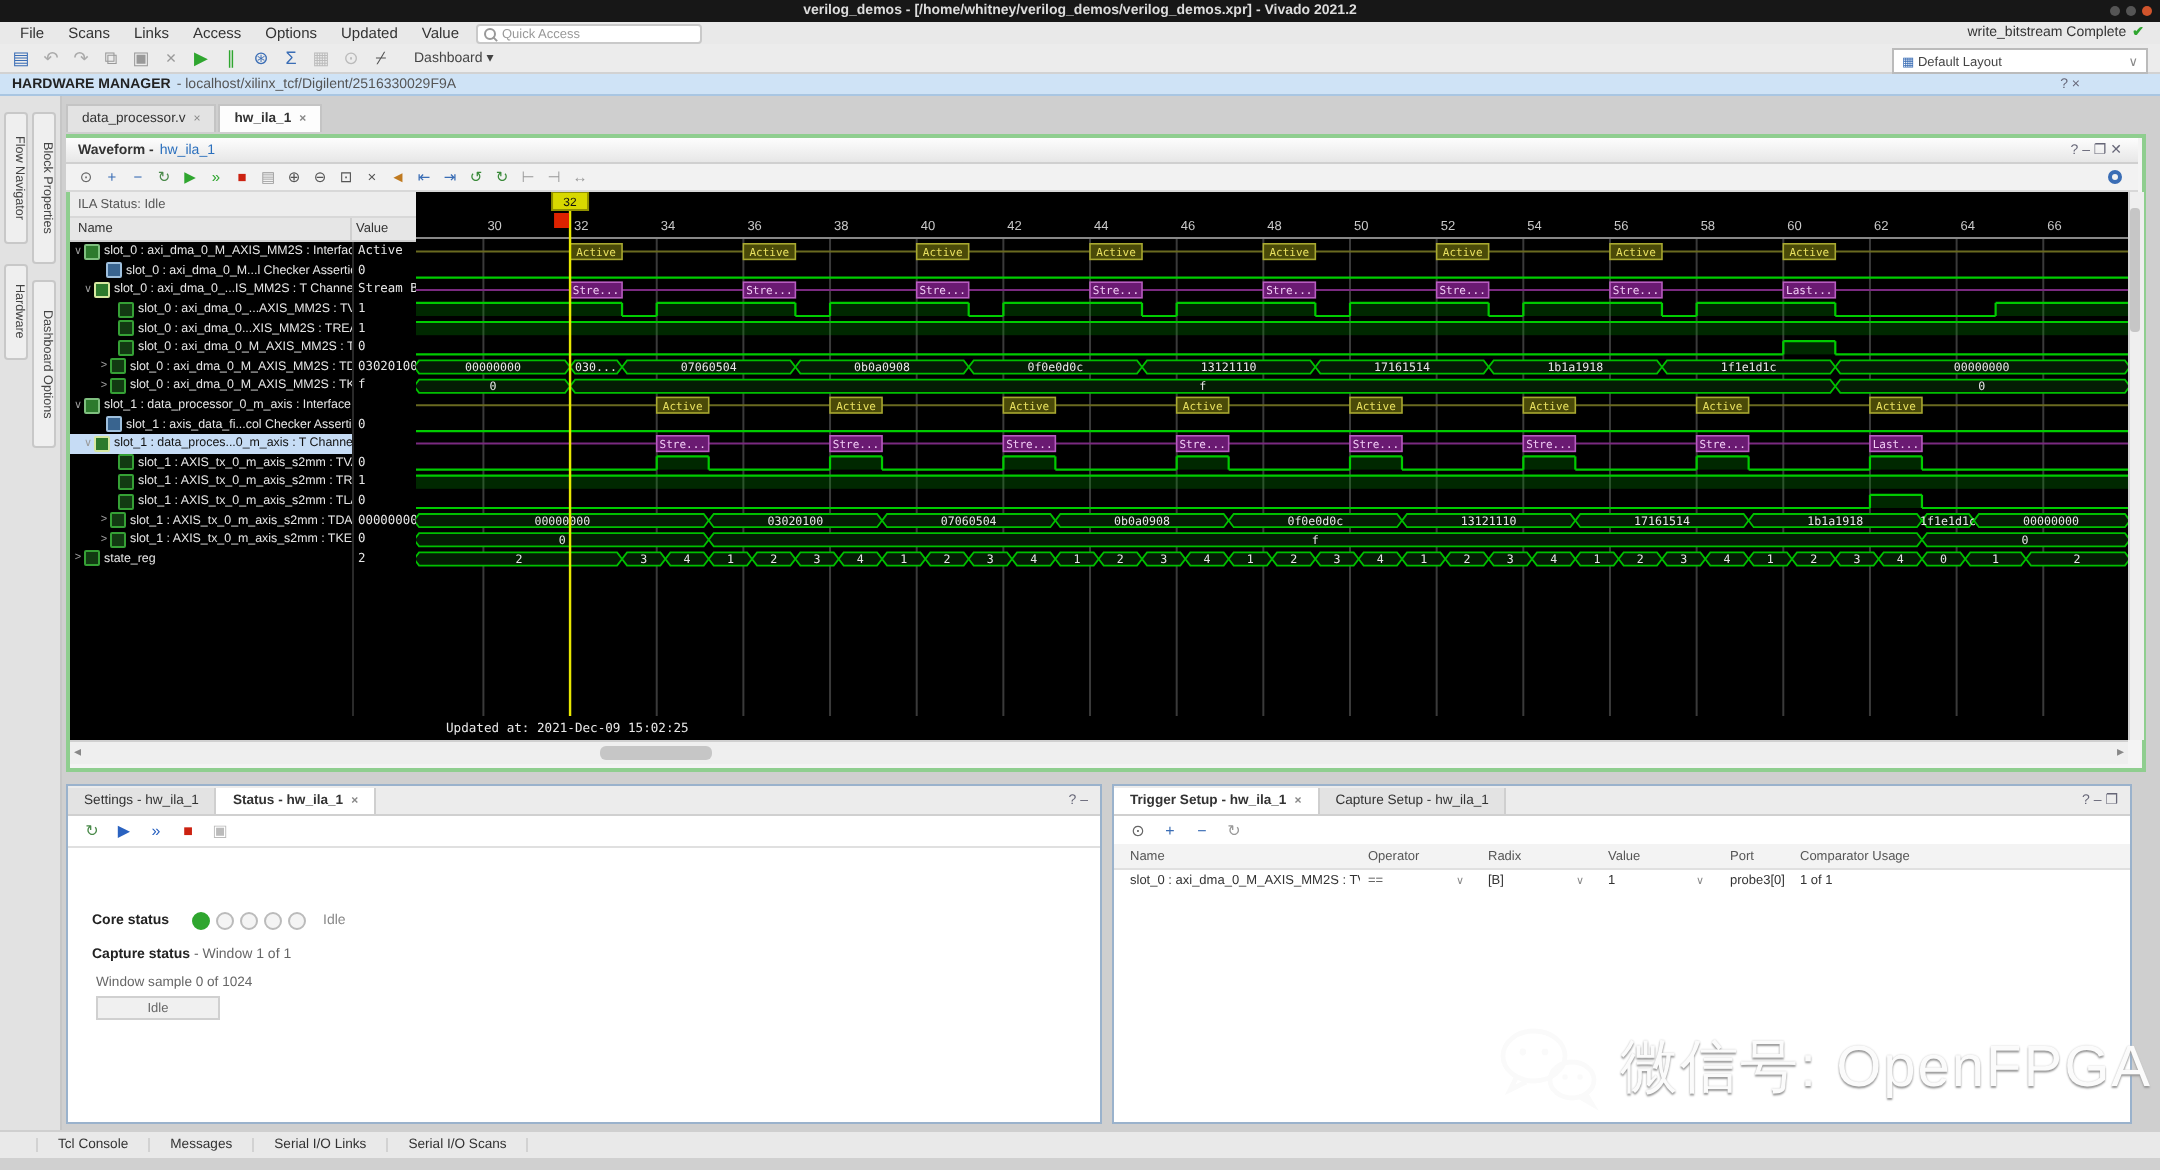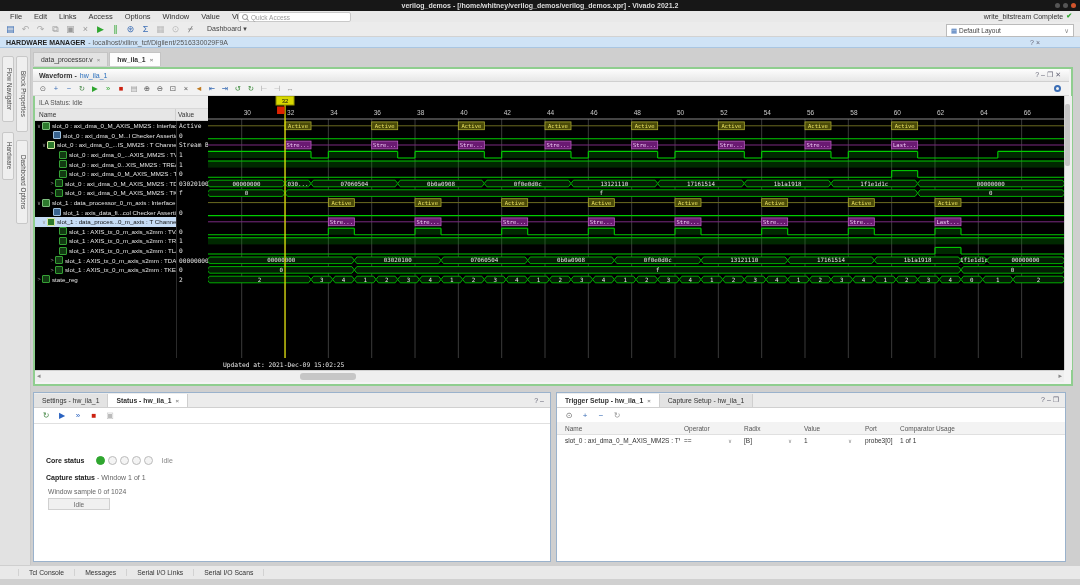--- a/index.html
+++ b/index.html
@@ -134,25 +134,25 @@
   </div>
   <div id="windots" class="abs">
     <span class="windot"></span>
     <span class="windot"></span>
     <span class="windot close"></span>
   </div>
 
   <div id="menubar" class="abs">
     <div id="menu-items">
         <span>File</span>
-        <span>Edit</span>
+        <span>Scans</span>
         <span>Links</span>
         <span>Access</span>
         <span>Options</span>
-        <span>Window</span>
+        <span>Updated</span>
         <span>Value</span>
         <span>View</span>
         <span>Help</span>
       </div>
   </div>
   <div id="quickaccess" class="abs">
     <span class="lens"></span>
     <span>Quick Access</span>
   </div>
   <div id="bitstream" class="abs">
@@ -779,14 +779,31 @@
   </div>
 
   <div id="consolebar" class="abs">
       <span class="ctab">Tcl Console</span>
       <span class="ctab">Messages</span>
       <span class="ctab">Serial I/O Links</span>
       <span class="ctab">Serial I/O Scans</span>
     </div>
   <div id="footstrip" class="abs"></div>
 
+  <div id="watermark" class="abs">
+    <svg width="52" height="44" viewBox="0 0 52 44">
+      <g fill="none" stroke="#fafafa" stroke-width="2.4" opacity="0.95">
+        <ellipse cx="19" cy="16" rx="15.5" ry="12.5"></ellipse>
+        <path d="M10 27 L7 33 L15 29"></path>
+        <ellipse cx="38" cy="28" rx="11" ry="9"></ellipse>
+        <path d="M45 35 L48 40 L41 36"></path>
+      </g>
+      <g fill="#fafafa" opacity="0.95">
+        <circle cx="13.5" cy="14" r="1.7"></circle>
+          <circle cx="24.5" cy="14" r="1.7"></circle>
+        <circle cx="34.5" cy="26.5" r="1.4"></circle>
+          <circle cx="42" cy="26.5" r="1.4"></circle>
+      </g>
+    </svg>
+    <span id="wmtext">微信号: OpenFPGA</span>
+  </div>
 
 </div>
 
 </body></html>

